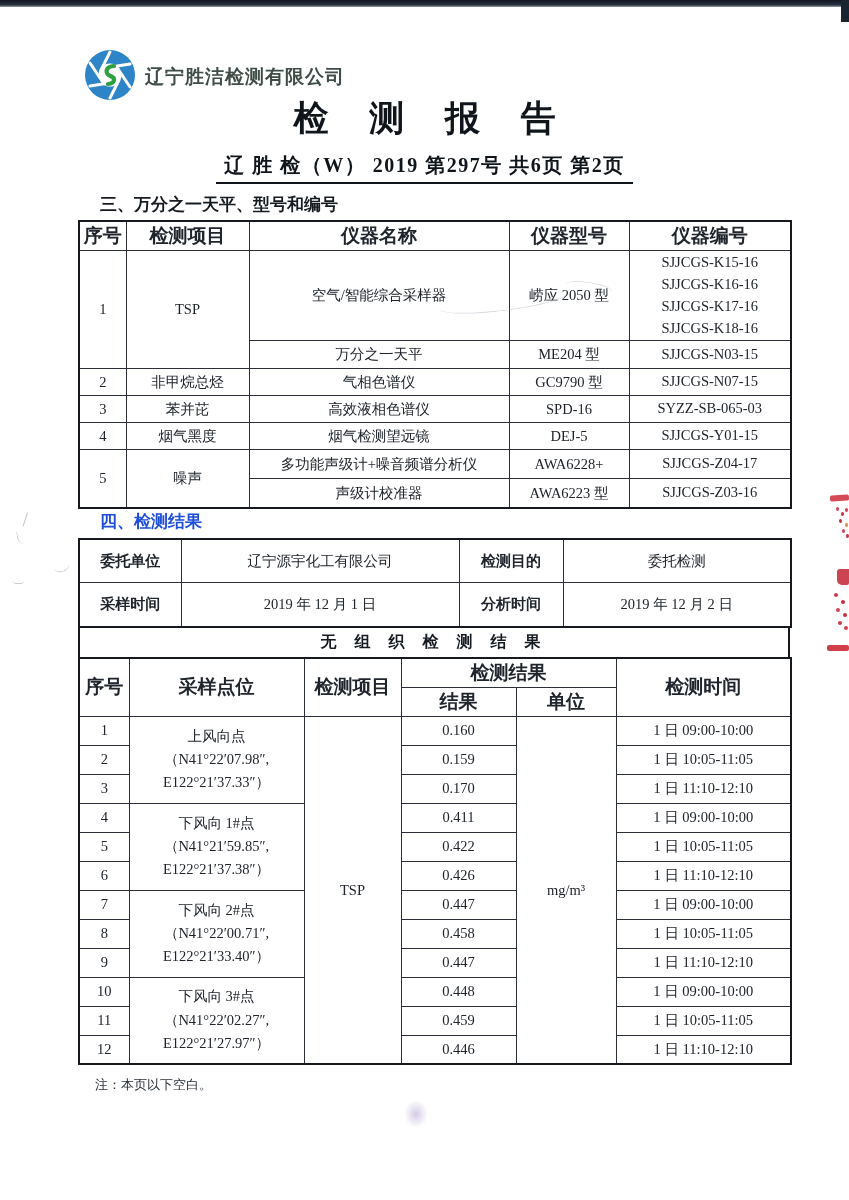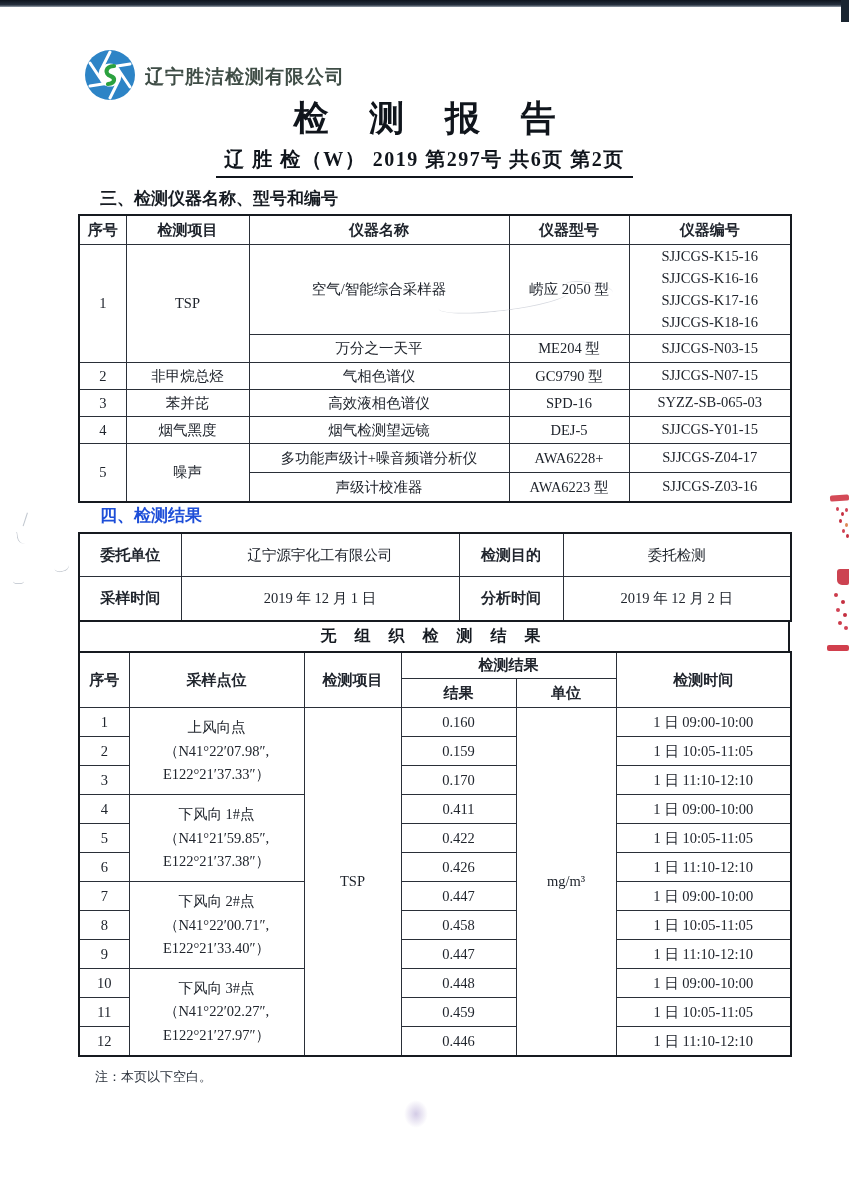--- a/index.html
+++ b/index.html
@@ -30,30 +30,30 @@
   .smudge{left:404px;top:1100px;width:24px;height:28px;
     background:radial-gradient(ellipse at center,rgba(141,120,190,.38),rgba(141,120,190,0) 70%);}
   
   .brand{position:absolute;top:49px;left:84px;display:flex;align-items:center;gap:9px;}
   .brand-name{font-family:"Liberation Sans","DejaVu Sans",sans-serif;font-weight:bold;
     font-size:19px;color:#3f4d46;letter-spacing:1px;}
   
   .content{position:relative;padding-top:97px;}
   .title{margin:0;text-align:center;font-size:35px;font-weight:bold;color:#10151c;
     letter-spacing:16px;text-indent:16px;line-height:1.25;}
-  .docnum{width:fit-content;margin:5px auto 0;font-size:20px;font-weight:bold;color:#10151c;
+  .docnum{width:fit-content;margin:11px auto 0;font-size:20px;font-weight:bold;color:#10151c;
     letter-spacing:1.5px;border-bottom:2px solid #10151c;padding:0 8px 3px;}
   .sec{margin:9px 0 4px 100px;font-size:17px;font-weight:bold;color:#161b22;}
   .sec2{margin:1px 0 5px 100px;font-size:17px;font-weight:bold;color:#1d4ed8;}
   
   .t{border-collapse:collapse;table-layout:fixed;margin-left:78px;width:712px;
      border:2px solid #161a20;}
   .t td{border:1px solid #2a2f38;text-align:center;vertical-align:middle;
      padding:1px 3px;font-size:14.5px;overflow:hidden;}
-  .t td.th{font-weight:bold;font-size:15px;}
+  .t td.th{font-weight:bold;font-size:19px;}
   .pre{white-space:pre-line;}
   .serials{font-size:13.5px;line-height:1.5;}
   .pt{font-size:13.5px;line-height:1.62;}
   .tm{font-size:13.5px;}
   .val{font-size:14.5px;}
   .inst tr{height:27px;}
   .info tr{height:44px;}
   .info td.th{font-size:15px;}
   .band{margin-left:78px;width:708px;height:29px;border:2px solid #161a20;margin-top:-2px;
     display:flex;align-items:center;justify-content:center;
@@ -86,21 +86,21 @@
         <path d="M30 17 C21 17.5 20.5 25 26.5 27 C32 29 31 34.5 24 35" stroke="#2ba13f" stroke-width="4.2" fill="none" stroke-linecap="round"></path>
       </svg>
     </span>
     <span class="brand-name">辽宁胜洁检测有限公司</span>
   </div>
 
   <div class="content">
     <h1 class="title">检 测 报 告</h1>
     <div class="docnum">辽 胜 检（W） 2019  第297号 共6页 第2页</div>
 
-    <h2 class="sec">三、检测仪器名称、型号和编号</h2>
+    <h2 class="sec">三、万分之一天平、型号和编号</h2>
 
     <table class="t inst">
       <colgroup>
           <col style="width:47px">
           <col style="width:123px">
           <col style="width:260px">
           <col style="width:120px">
           <col style="width:162px">
         </colgroup>
       <tbody>

